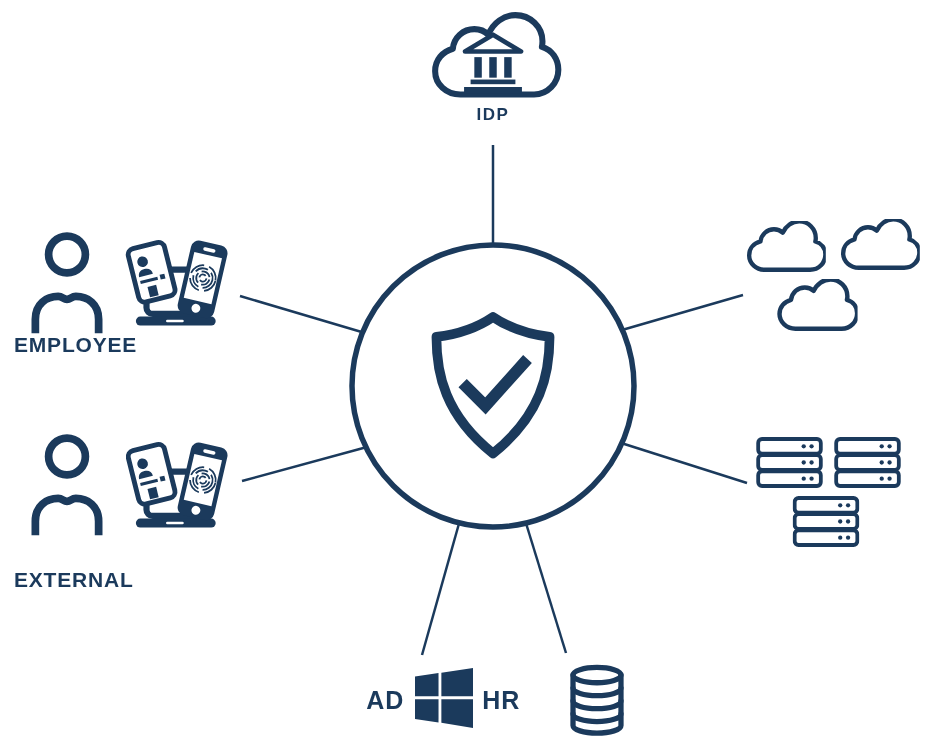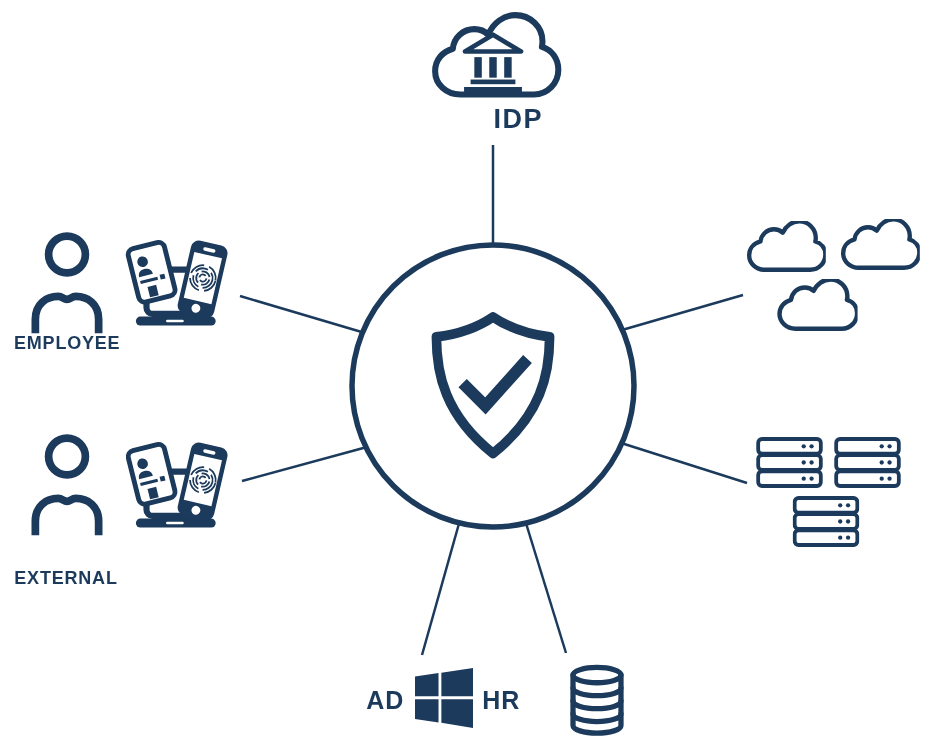--- a/index.html
+++ b/index.html
@@ -18,23 +18,23 @@
   .wf { fill: #fff; }
   .sw { stroke: var(--navy); fill: #fff; }
   .label {
     position: absolute;
     color: var(--navy);
     font-weight: 700;
     letter-spacing: 0.8px;
     line-height: 1;
     white-space: nowrap;
   }
-  .label-sm { font-size: 18px; text-align: center; }
+  .label-sm { font-size: 21px; text-align: center; }
   .label-md { font-size: 25px;  text-align: right; }
-  .label-lg { font-size: 27px;  text-align: right; letter-spacing: 1.5px; }
+  .label-lg { font-size: 17px;  text-align: center; letter-spacing: 1.5px; }
   #defs-svg { position: absolute; width: 0; height: 0; }
 </style>
 </head>
 <body>
 
 <svg id="defs-svg" aria-hidden="true">
   <defs>
     <symbol id="sym-person" viewBox="0 0 100 140">
       <circle class="s" cx="50" cy="32" r="25" stroke-width="10.5"></circle>
       <path class="s" stroke-width="10.5" stroke-linejoin="round" d="M7,139 L7,120 C7,99 22,89 38,89 C44,89 45,93 50,93 C55,93 56,89 62,89 C78,89 93,99 93,120 L93,139"></path>

